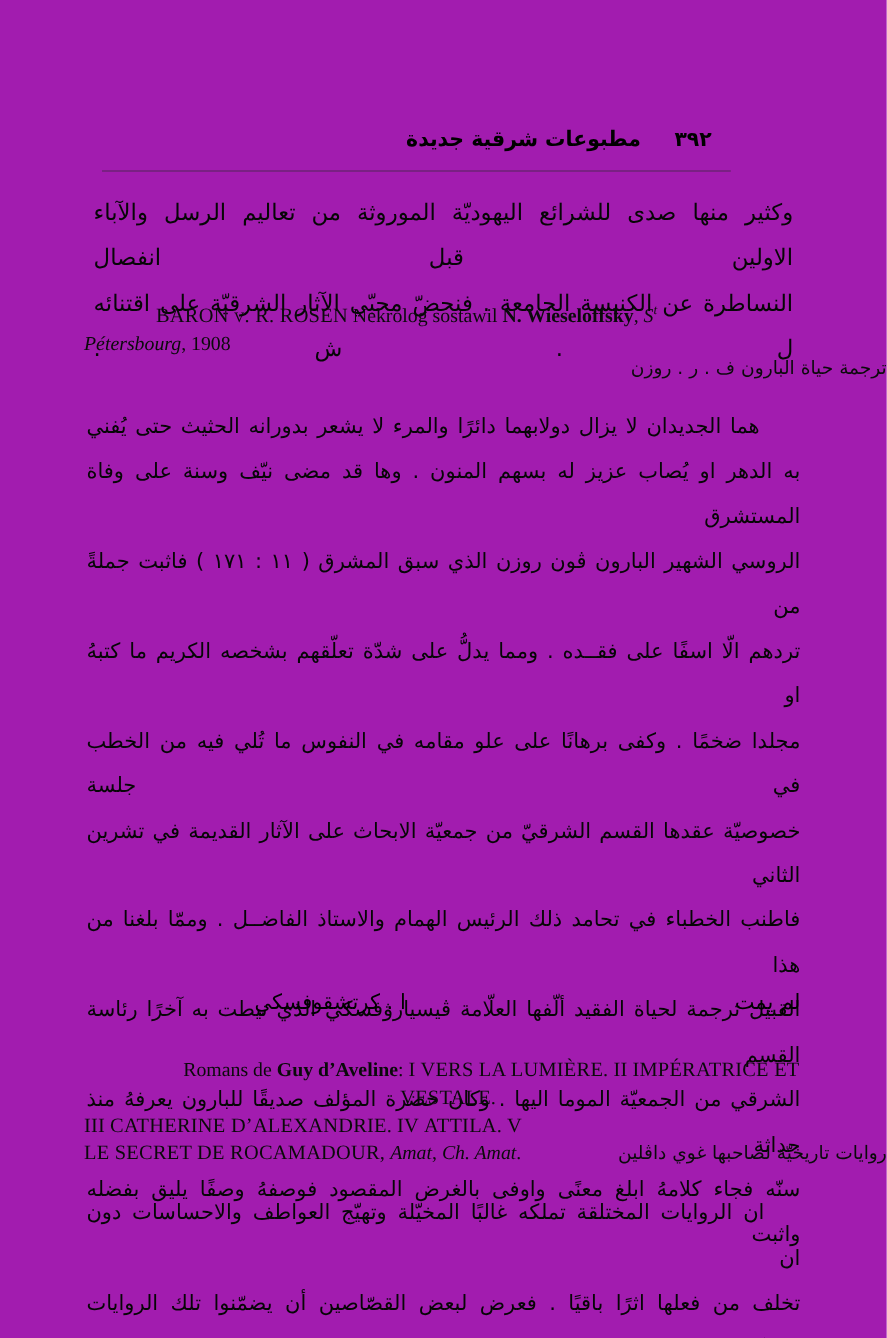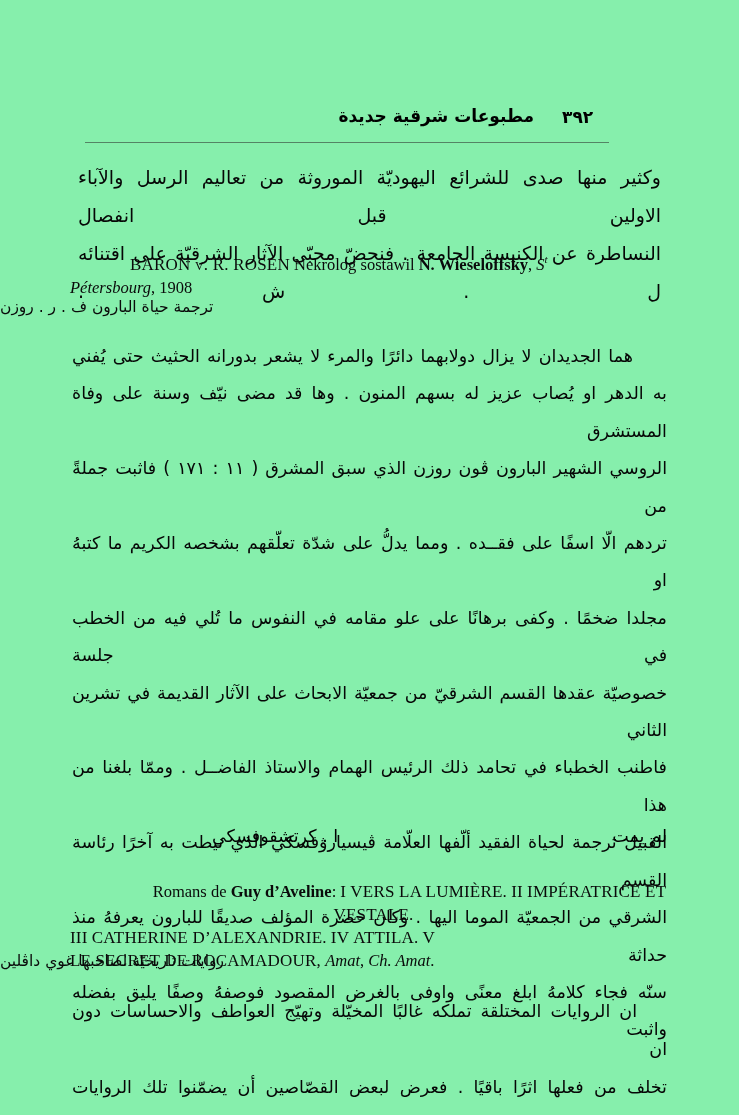--- a/index.html
+++ b/index.html
@@ -5,21 +5,21 @@
 <style>
   html, body {
     margin: 0;
     padding: 0;
     background: #ffffff;
   }
   .page {
     position: relative;
     width: 739px;
     height: 1115px;
-    background: #86efac;
+    background: #a21caf;
     overflow: hidden;
     font-family: "DejaVu Sans", sans-serif;
     color: #000000;
     
     box-sizing: border-box;
     padding-left: 48px;
   }
 
   
   .running-head {
@@ -81,21 +81,21 @@
     font-size: 19px;
     line-height: 38px;
   }
   .block-top .l2 {
     text-align-last: justify;
   }
 
   .ar-caption {
     position: absolute;
     direction: rtl;
-    text-align: left;
+    text-align: right;
     font-family: "DejaVu Sans", sans-serif;
     font-size: 15.5px;
     color: #0a0a0a;
     left: 0; right: 0;
   }
   .caption-1 { top: 298px; }
   .caption-2 { top: 952px; }
 
   
   .lat-block {

